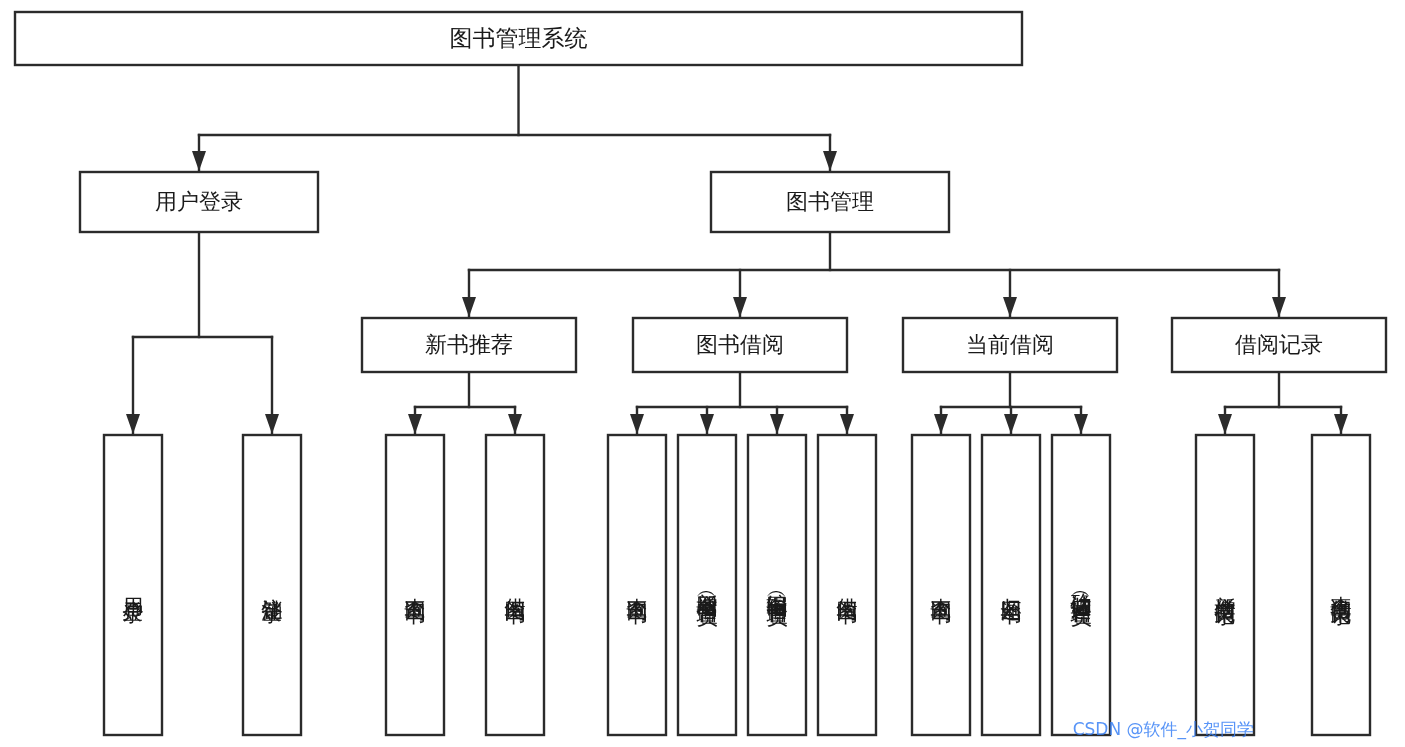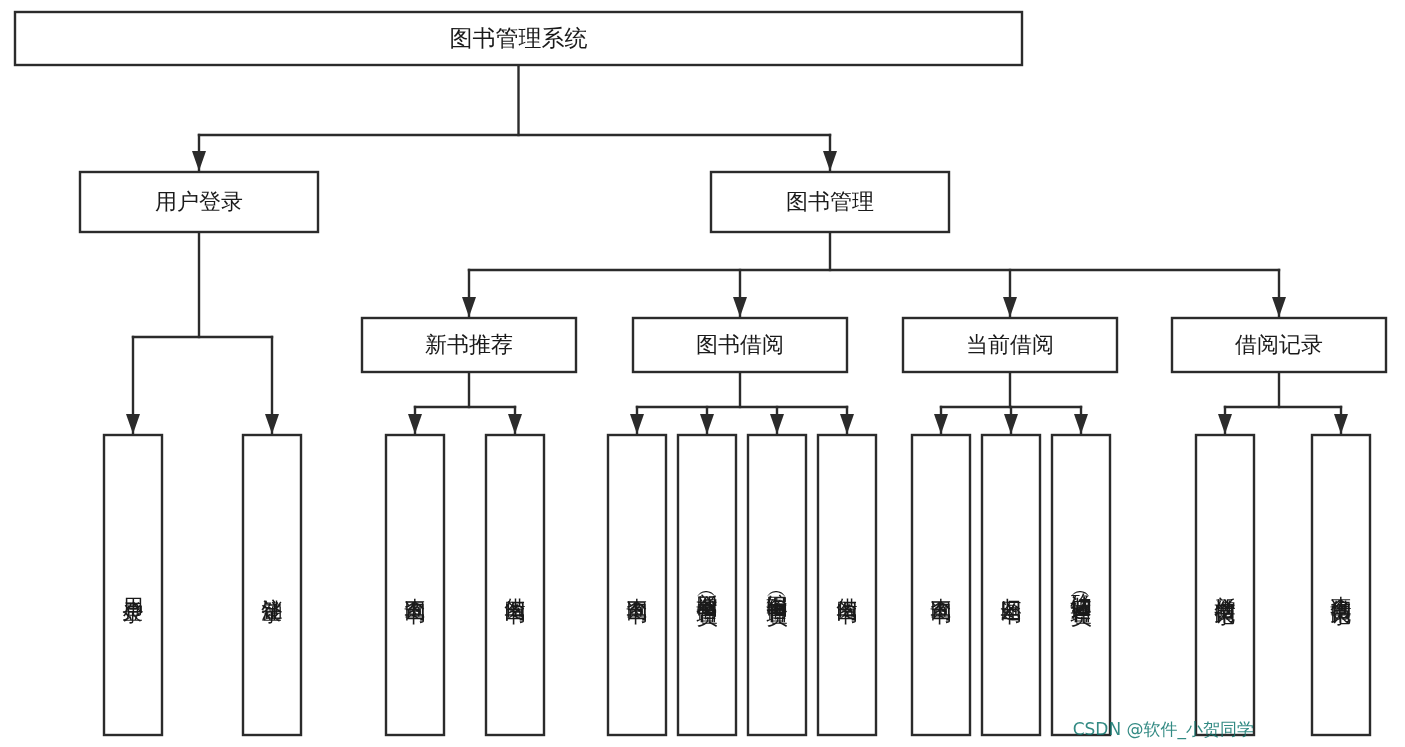--- a/index.html
+++ b/index.html
@@ -74,21 +74,21 @@
     letter-spacing: 2px;
     color: #1a1a1a;
     white-space: nowrap;
   }
   #watermark {
     position: absolute;
     right: 10px;
     bottom: 6px;
     font-family: "DejaVu Sans", "Liberation Sans", sans-serif;
     font-size: 17px;
-    color: #0f766e;
+    color: #3b82f6;
     opacity: 0.85;
     white-space: nowrap;
     pointer-events: none;
     margin-top: 14px;
   }
 </style>
 </head>
 <body>
 
 <div id="diagram-root">

